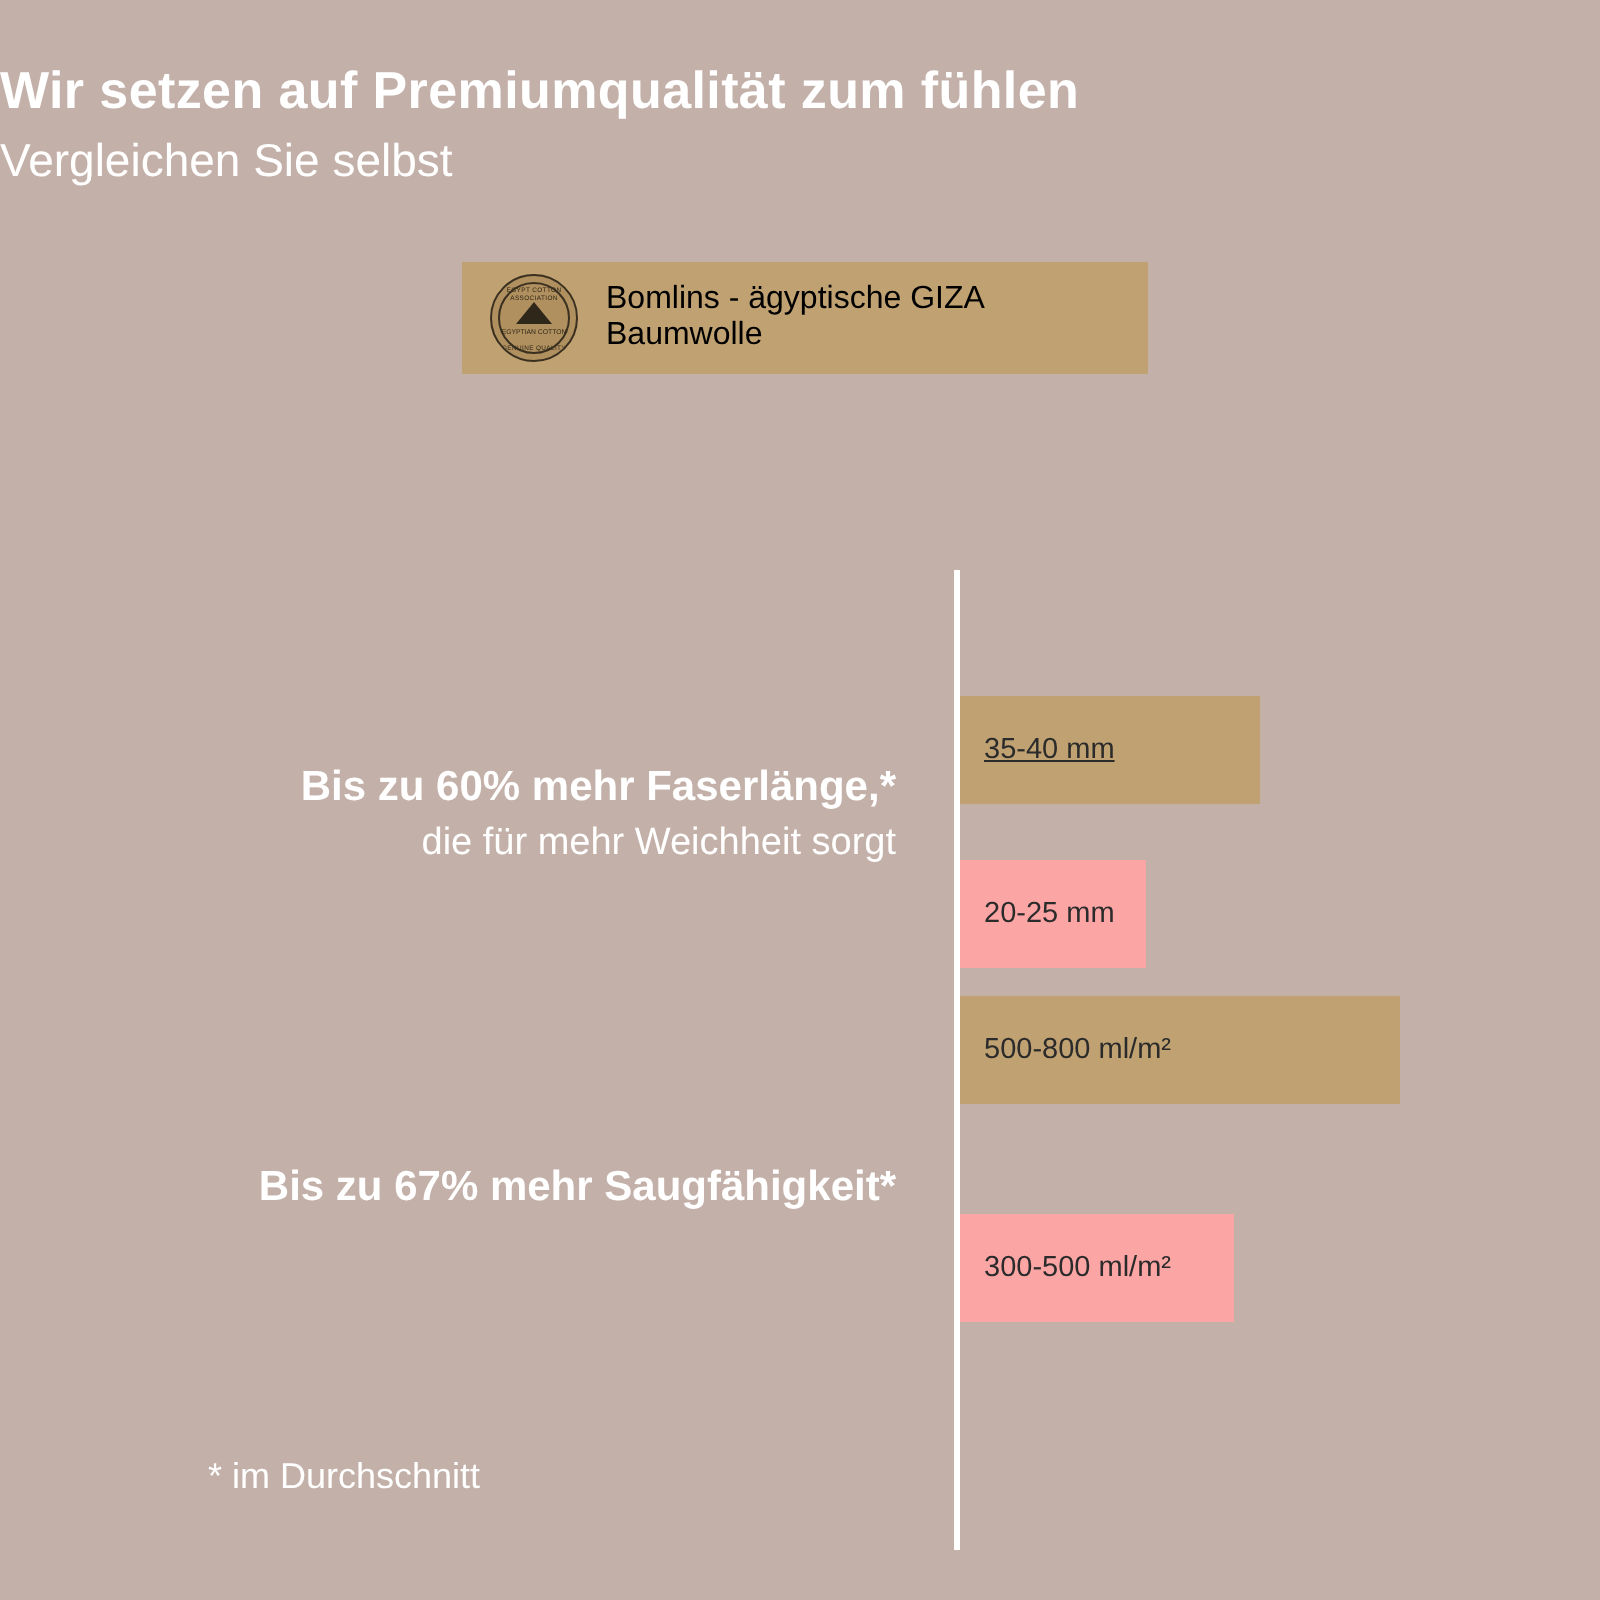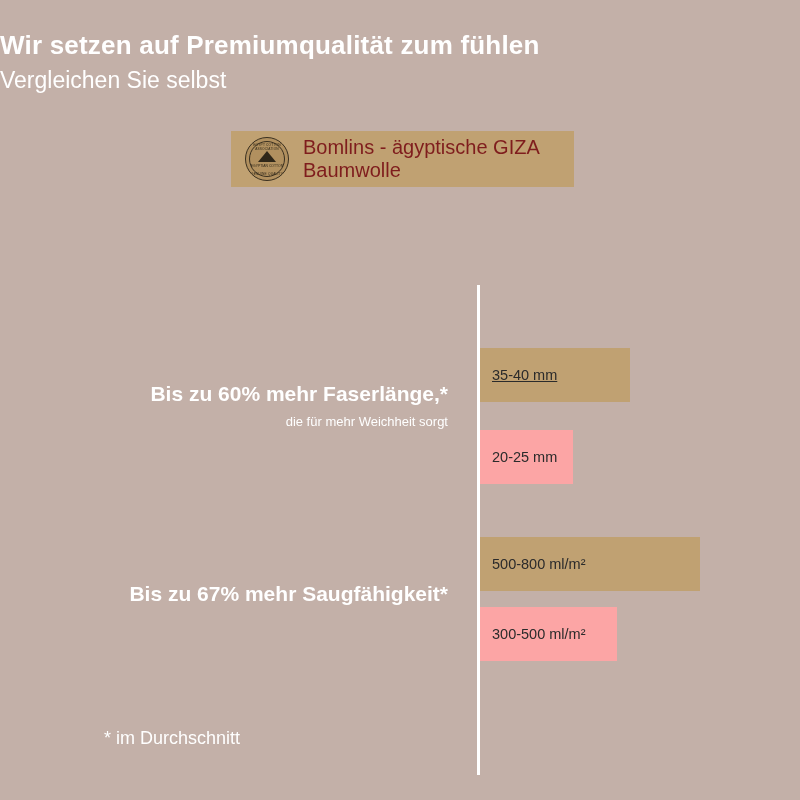--- a/index.html
+++ b/index.html
@@ -53,22 +53,22 @@
   .legend-row.premium {
     background: #c0a172;
     padding-left: 14px;
   }
   .legend-row.standard {
     background: #ffffff;
     margin-top: 14px;
     justify-content: center;
   }
   .legend-label {
-    font-size: 20px;
-    color: #7f1d1d;
+    font-size: 16px;
+    color: #000000;
   }
   .legend-row.premium .legend-label {
     margin-left: 14px;
   }
 
   
   .seal {
     width: 42px;
     height: 42px;
     border-radius: 50%;
@@ -134,38 +134,38 @@
     box-sizing: border-box;
     padding-left: 12px;
     font-size: 14.5px;
     color: #2b2b2b;
   }
   .bar.premium { background: #c0a172; }
   .bar.standard { background: #fca5a5; }
 
   #bar-fiber-premium  { left: 480px; top: 348px;  width: 150px; height: 54px; text-decoration: underline; }
   #bar-fiber-standard { left: 480px; top: 430px;  width: 93px;  height: 54px; }
-  #bar-absorb-premium { left: 480px; top: 537px;  width: 220px; height: 54px; }
+  #bar-absorb-premium { left: 480px; top: 498px;  width: 220px; height: 54px; }
   #bar-absorb-standard{ left: 480px; top: 607px;  width: 137px; height: 54px; }
 
   
   .metric {
     position: absolute;
     right: 352px;
     text-align: right;
     color: #ffffff;
   }
   .metric .main {
     font-size: 21px;
     font-weight: bold;
     line-height: 28px;
     white-space: nowrap;
   }
   .metric .sub {
-    font-size: 13px;
+    font-size: 19px;
     font-weight: normal;
     line-height: 28px;
     white-space: nowrap;
   }
   #metric-fiber { top: 380px; }
   #metric-absorb { top: 580px; }
 
   .footnote {
     position: absolute;
     left: 104px;

